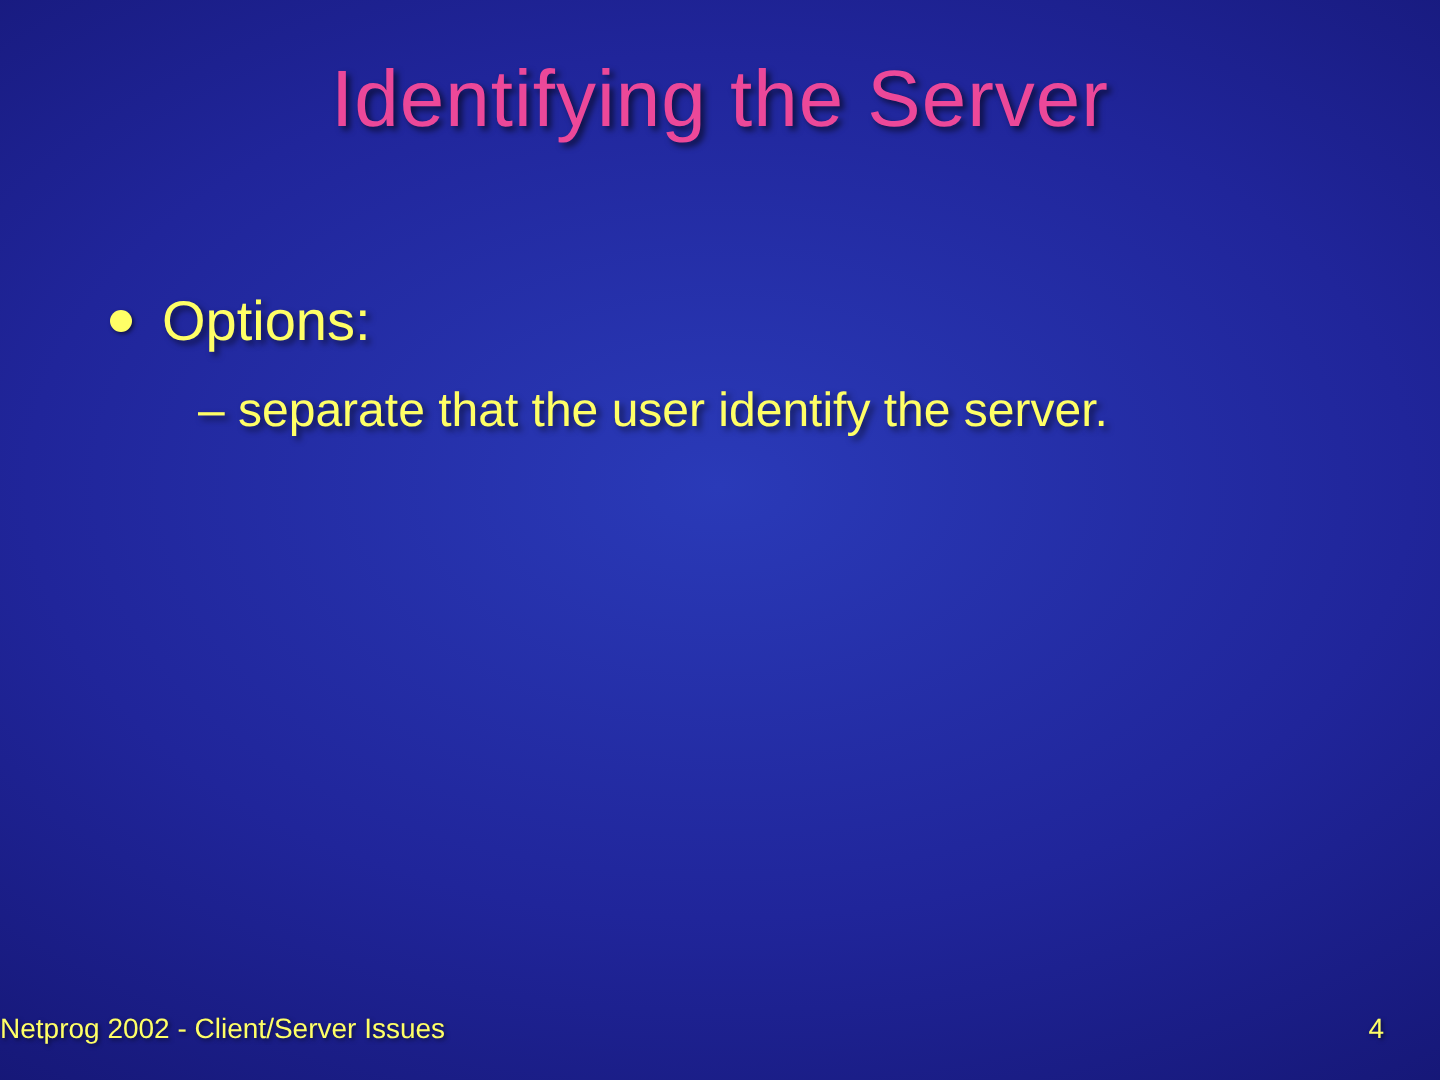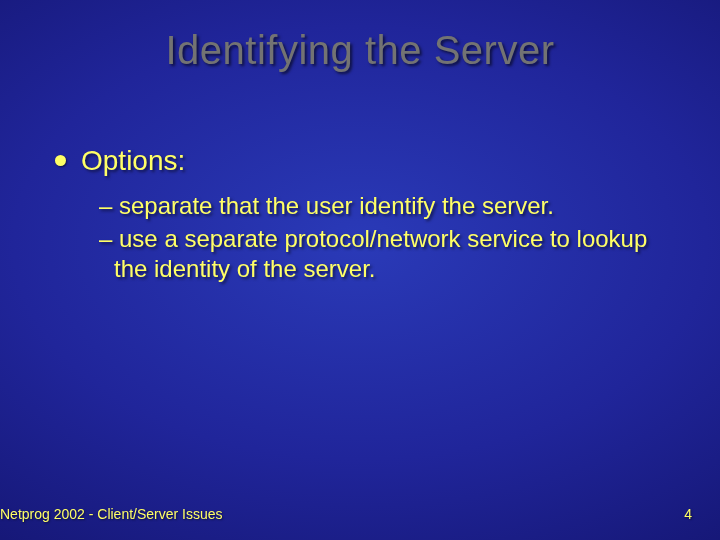--- a/index.html
+++ b/index.html
@@ -13,21 +13,21 @@
     background: radial-gradient(ellipse 120% 100% at 50% 45%, #2a3ab8 0%, #20259a 40%, #141571 75%, #0b0d50 100%);
     font-family: Arial, Helvetica, sans-serif;
     position: relative;
   }
   .title {
     position: absolute;
     top: 28px;
     left: 0;
     right: 0;
     text-align: center;
-    color: #737373;
+    color: #ec4899;
     font-size: 40px;
     font-weight: 400;
     text-shadow: 2px 2px 3px rgba(0,0,0,0.6);
     letter-spacing: 0.5px;
   }
   .content {
     position: absolute;
     top: 125px;
     left: 55px;
     right: 40px;
@@ -85,18 +85,17 @@
 <body>
 
 <div class="title">Identifying the Server</div>
 
 <div class="content">
   <div class="line-main">
     <span class="bullet-dot"></span><span>Options:</span>
   </div>
   <div class="sub-list">
     <div class="sub-item">– separate that the user identify the server.</div>
-    <div class="sub-item">– use a separate protocol/network service to lookup the identity of the server.</div>
   </div>
 </div>
 
 <div class="footer-center">Netprog 2002 - Client/Server Issues</div>
 <div class="footer-right">4</div>
 
 </body></html>

